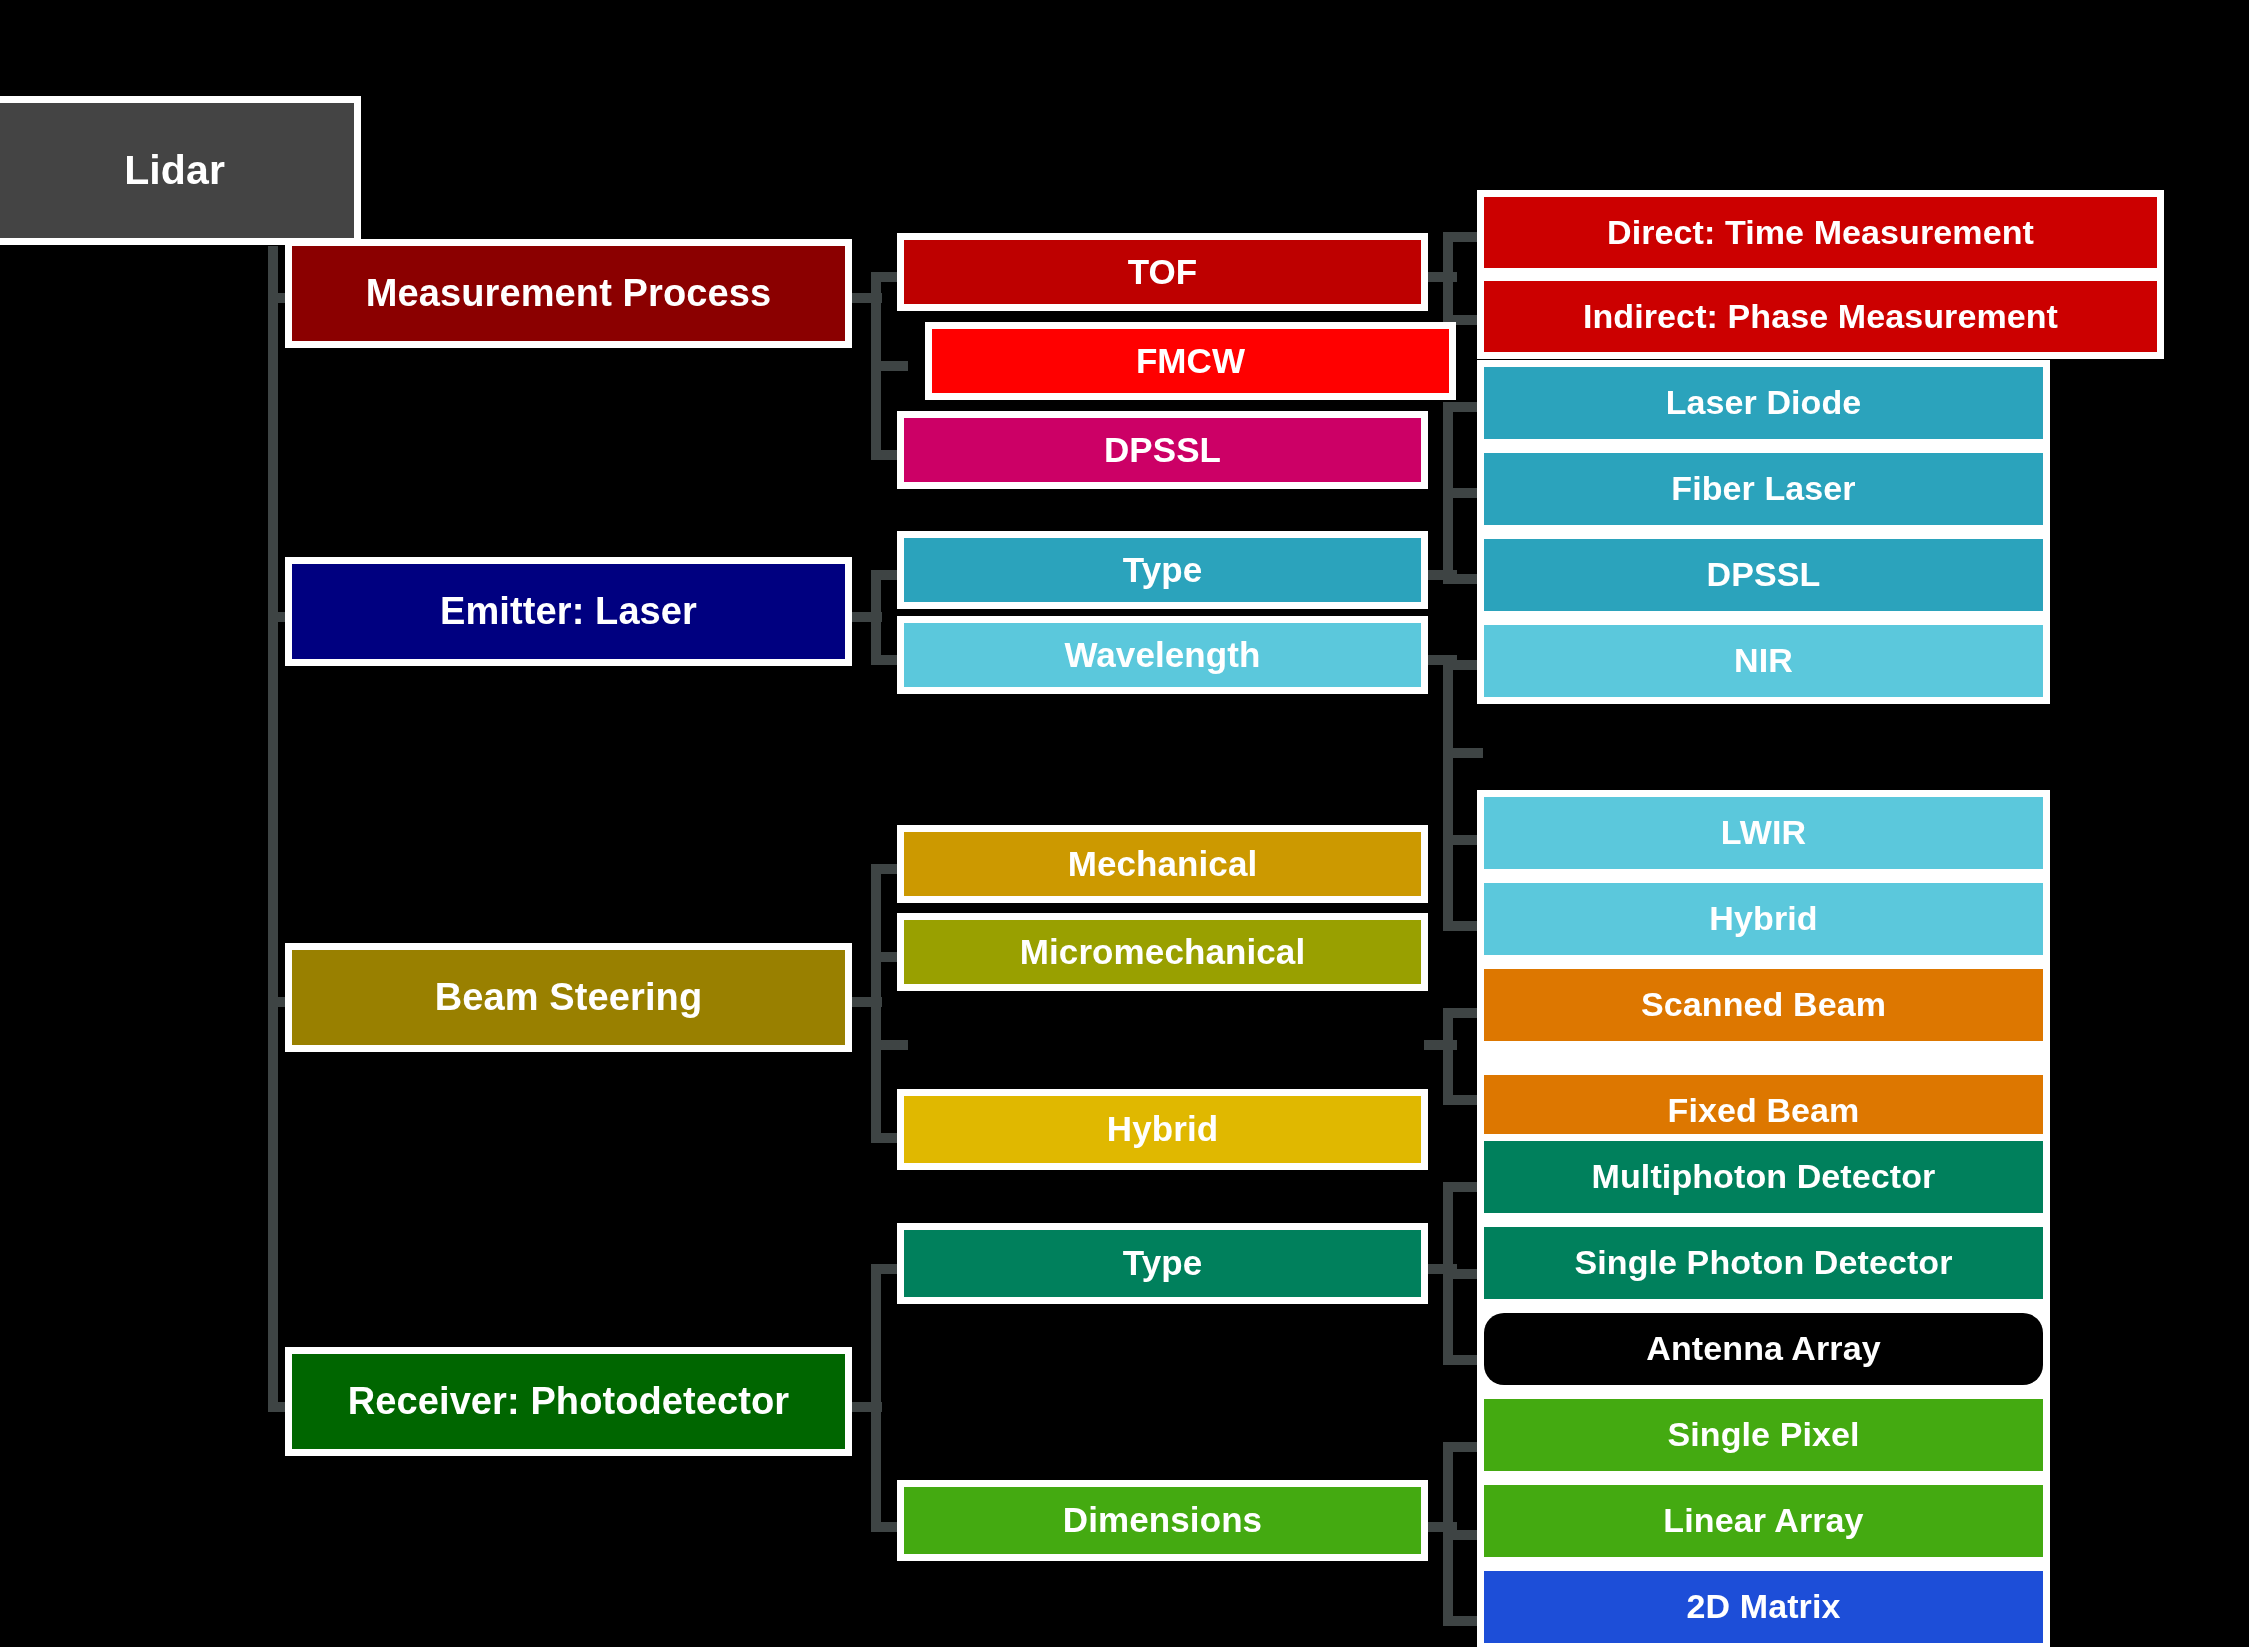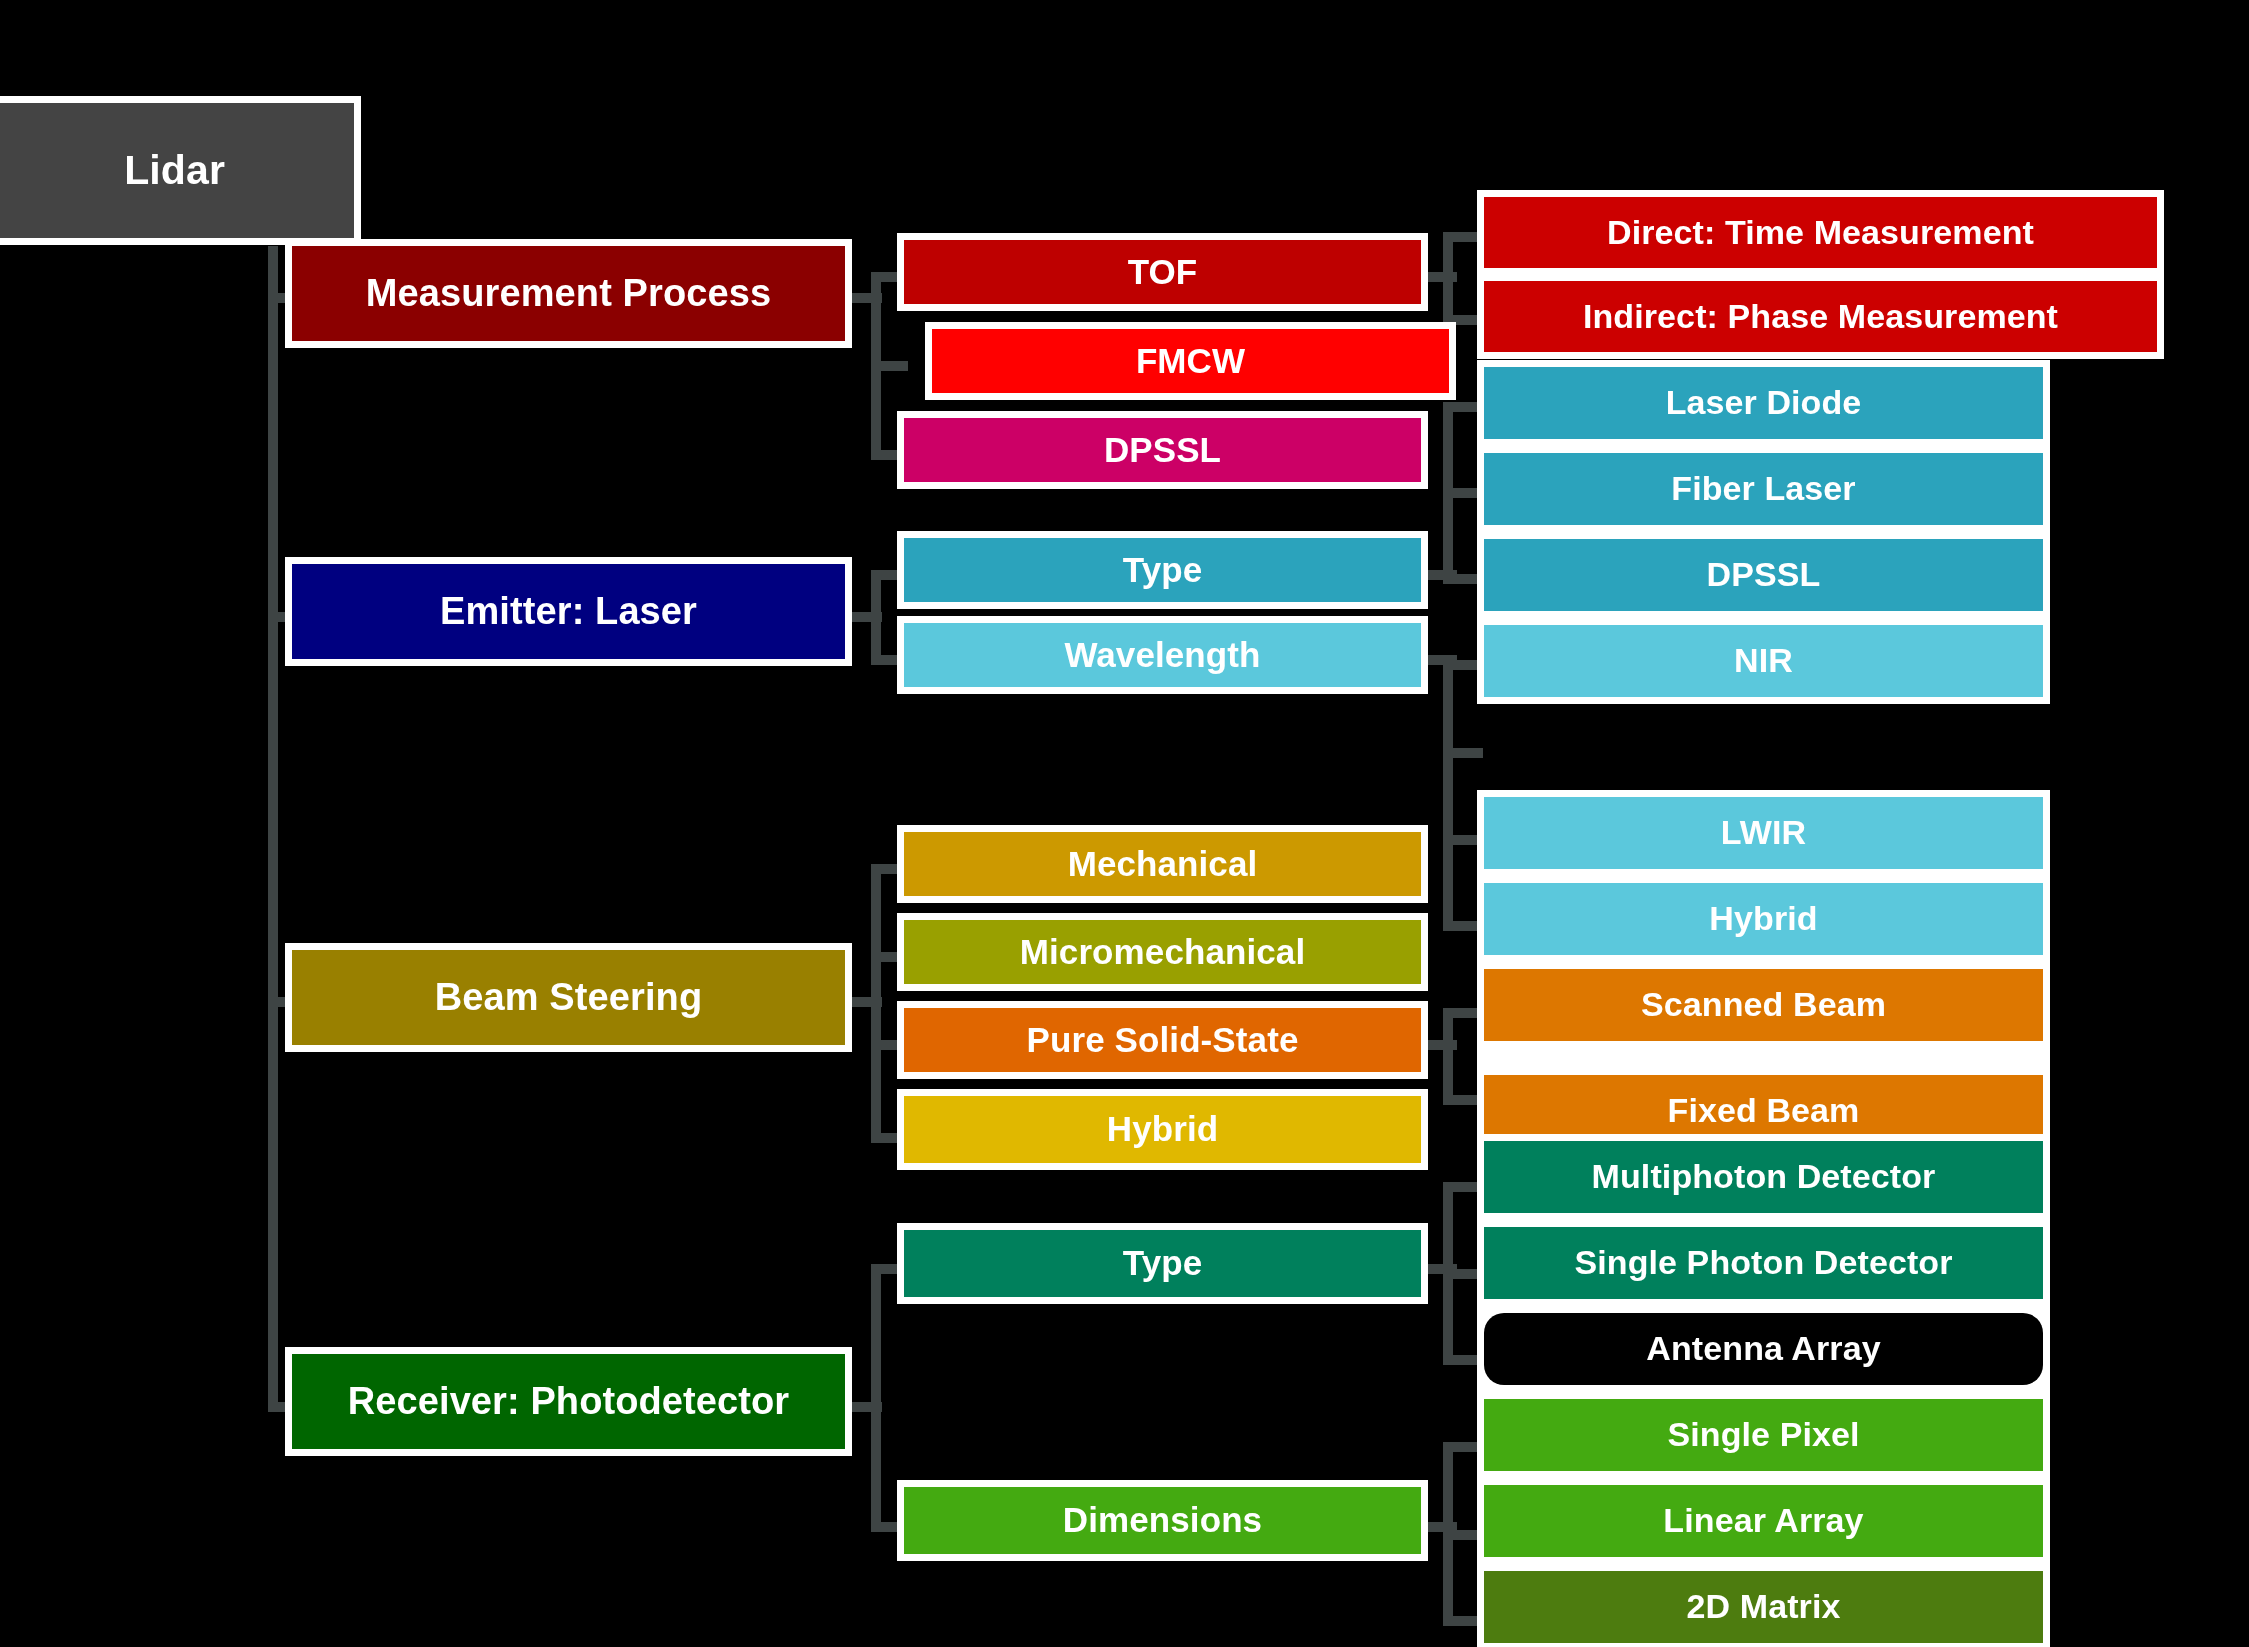--- a/index.html
+++ b/index.html
@@ -170,25 +170,20 @@
   <div class="node lvl2" style="top:825px;height:78px;">
     <div class="inner" style="background:#cc9900;">
       <span class="lbl">Mechanical</span>
     </div>
   </div>
   <div class="node lvl2" style="top:913px;height:78px;">
     <div class="inner" style="background:#99a000;">
       <span class="lbl">Micromechanical</span>
     </div>
   </div>
-  <div class="node lvl2" style="top:1001px;height:78px;">
-    <div class="inner" style="background:#e06600;">
-      <span class="lbl">Pure Solid-State</span>
-    </div>
-  </div>
   <div class="node lvl2" style="top:1089px;height:81px;">
     <div class="inner" style="background:#e0b800;">
       <span class="lbl">Hybrid</span>
     </div>
   </div>
 
   <div class="node lvl2" style="top:1223px;height:81px;">
     <div class="inner" style="background:#00805c;">
       <span class="lbl">Type</span>
     </div>
@@ -273,19 +268,19 @@
     <div class="inner" style="background:#44aa11;">
       <span class="lbl">Single Pixel</span>
     </div>
   </div>
   <div class="node lvl3" style="top:1478px;width:573px;height:86px;">
     <div class="inner" style="background:#44aa11;">
       <span class="lbl">Linear Array</span>
     </div>
   </div>
   <div class="node lvl3" style="top:1564px;width:573px;height:86px;">
-    <div class="inner" style="background:#4d7c0f;">
+    <div class="inner" style="background:#1d4ed8;">
       <span class="lbl">2D Matrix</span>
     </div>
   </div>
 
 </div>
 
 
 </body></html>

